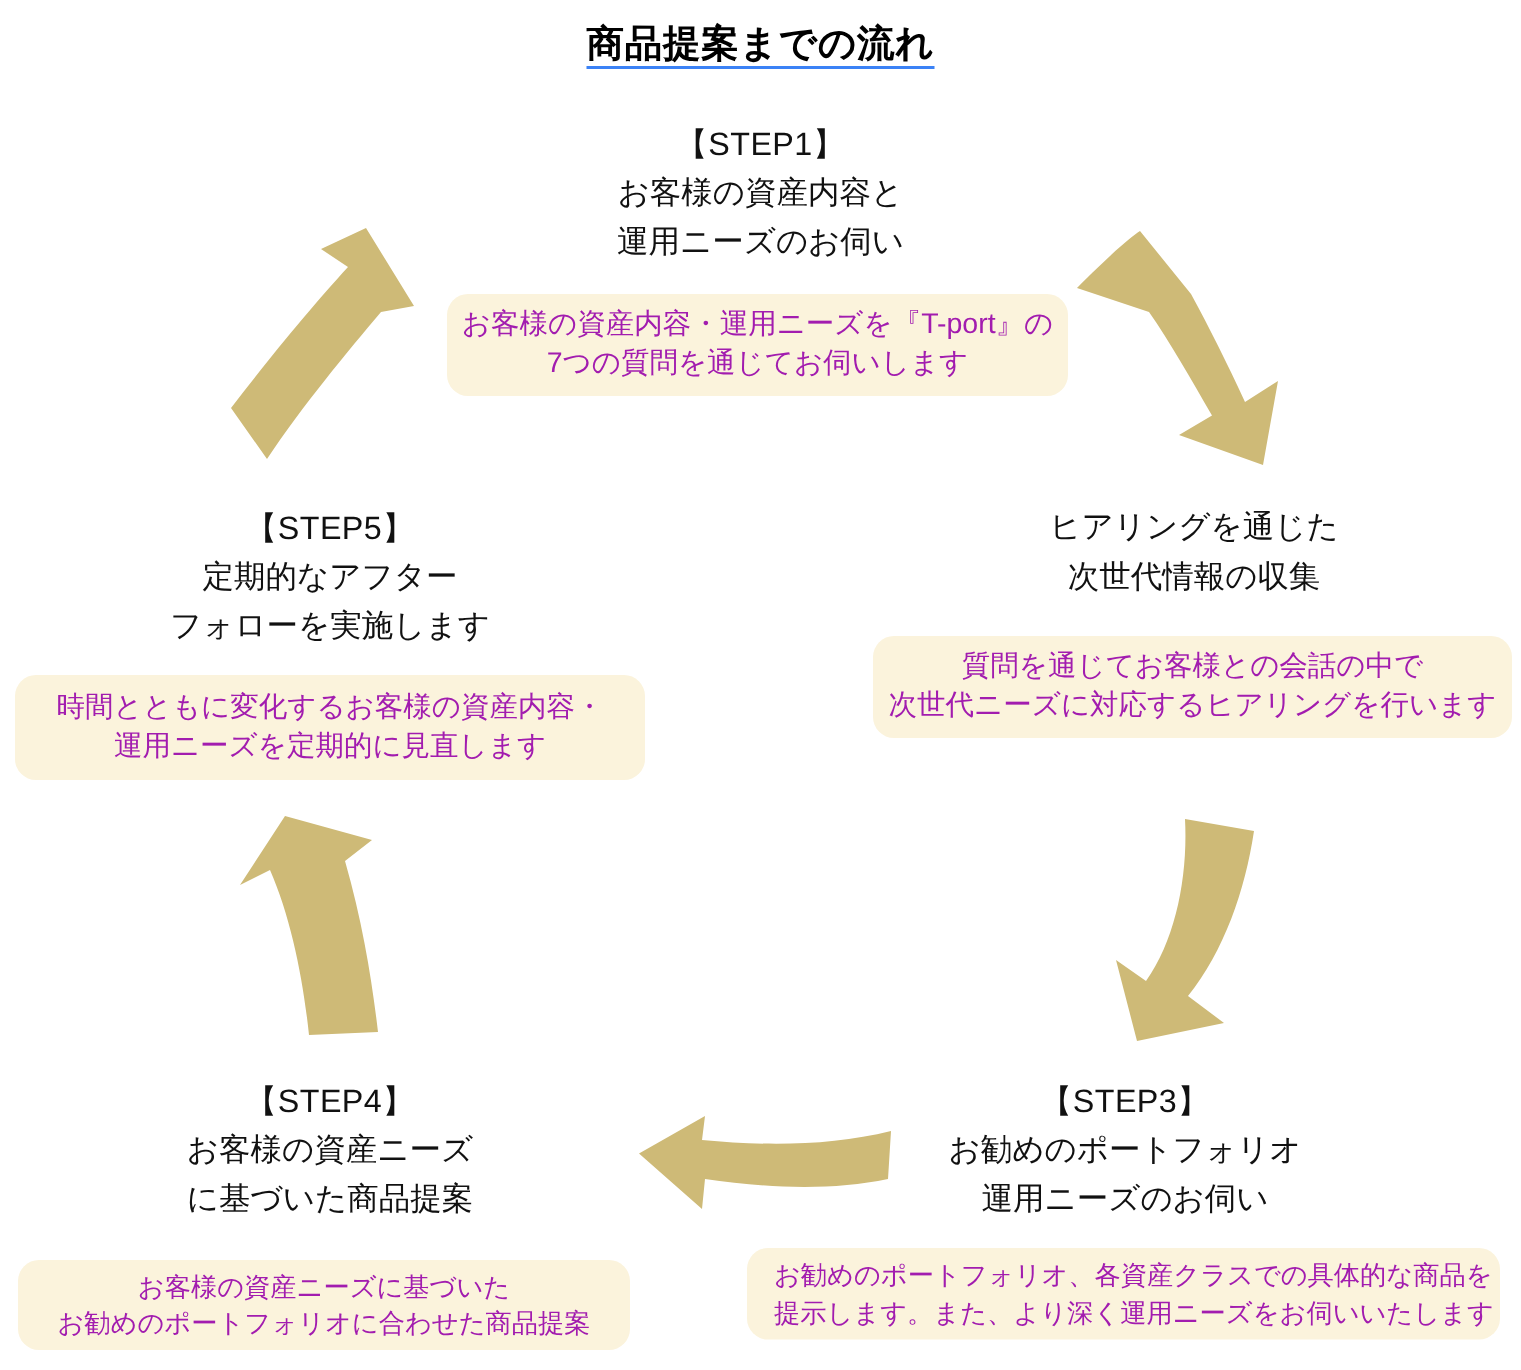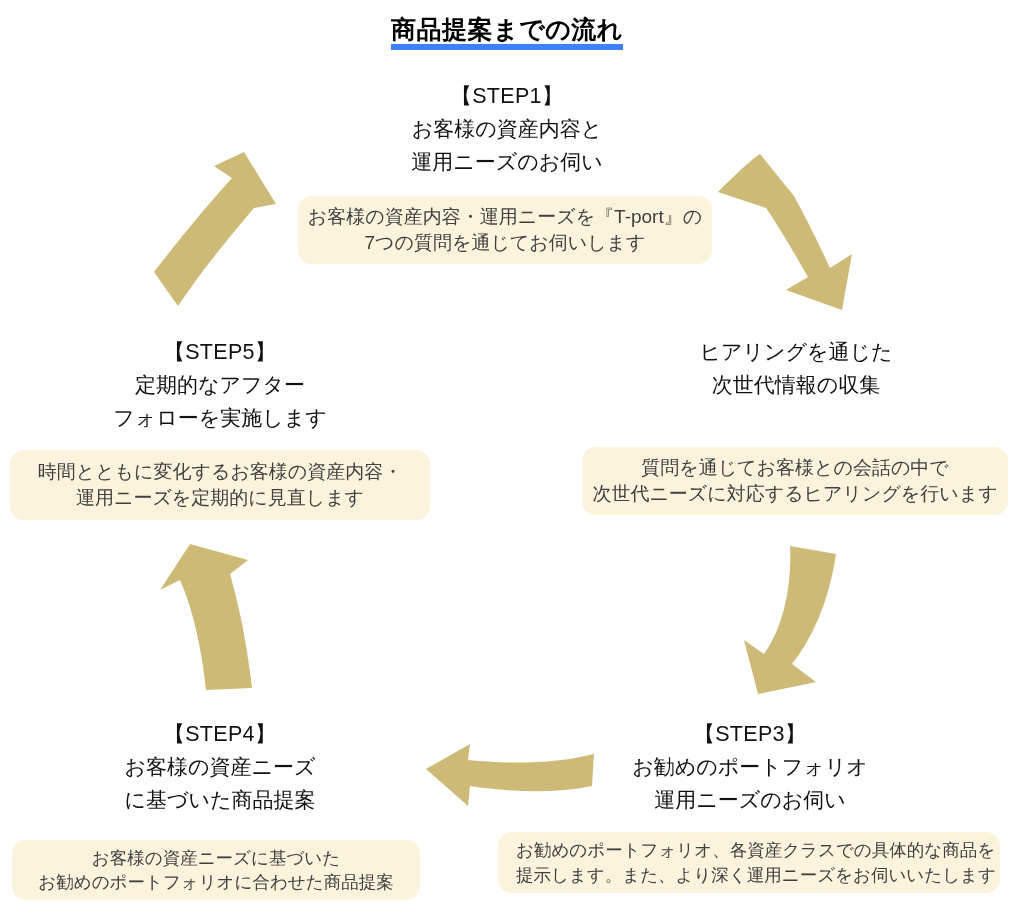--- a/index.html
+++ b/index.html
@@ -25,21 +25,21 @@
     left: 0;
     top: 14px;
     width: 1014px;
     text-align: center;
     font-size: 25px;
     font-weight: bold;
     letter-spacing: 0.5px;
     line-height: 1.2;
   }
   #page-title span {
-    border-bottom: 6px solid #3b82f6;
+    border-bottom: 2px solid #3b82f6;
     padding-bottom: 1px;
   }
 
   
   .step-block {
     text-align: center;
     line-height: 1.55;
     font-size: 21px;
     color: #111;
   }
@@ -56,21 +56,21 @@
   
   .callout {
     background: #fbf3dc;
     border-radius: 14px;
     box-sizing: border-box;
     display: flex;
     flex-direction: column;
     justify-content: center;
     font-size: 19px;
     line-height: 1.38;
-    color: #404040;
+    color: #a21caf;
     padding: 6px 10px;
   }
   .callout.center { text-align: center; align-items: center; }
   .callout.left   { text-align: left;  align-items: flex-start; }
   .callout .cl { display: block; white-space: nowrap; }
 
   
   .arrow-svg { display: block; overflow: visible; }
 </style>
 </head>
@@ -89,21 +89,21 @@
   </div>
   <div class="abs callout center" style="left:298px; top:196px; width:414px; height:68px;">
     <span class="cl">お客様の資産内容・運用ニーズを『T-port』の</span>
     <span class="cl">7つの質問を通じてお伺いします</span>
   </div>
 
   <div class="abs step-block" style="left:618px; top:336px; width:356px;">
     <span class="step-line">ヒアリングを通じた</span>
     <span class="step-line">次世代情報の収集</span>
   </div>
-  <div class="abs callout center" style="left:582px; top:447px; width:426px; height:68px;">
+  <div class="abs callout center" style="left:582px; top:424px; width:426px; height:68px;">
     <span class="cl">質問を通じてお客様との会話の中で</span>
     <span class="cl">次世代ニーズに対応するヒアリングを行います</span>
   </div>
 
   <div class="abs step-block" style="left:570px; top:718px; width:360px;">
     <span class="step-label">【STEP3】</span>
     <span class="step-line">お勧めのポートフォリオ</span>
     <span class="step-line">運用ニーズのお伺い</span>
   </div>
   <div class="abs callout left" style="left:498px; top:832px; width:502px; height:61px; font-size:17.5px; padding-left:18px;">

